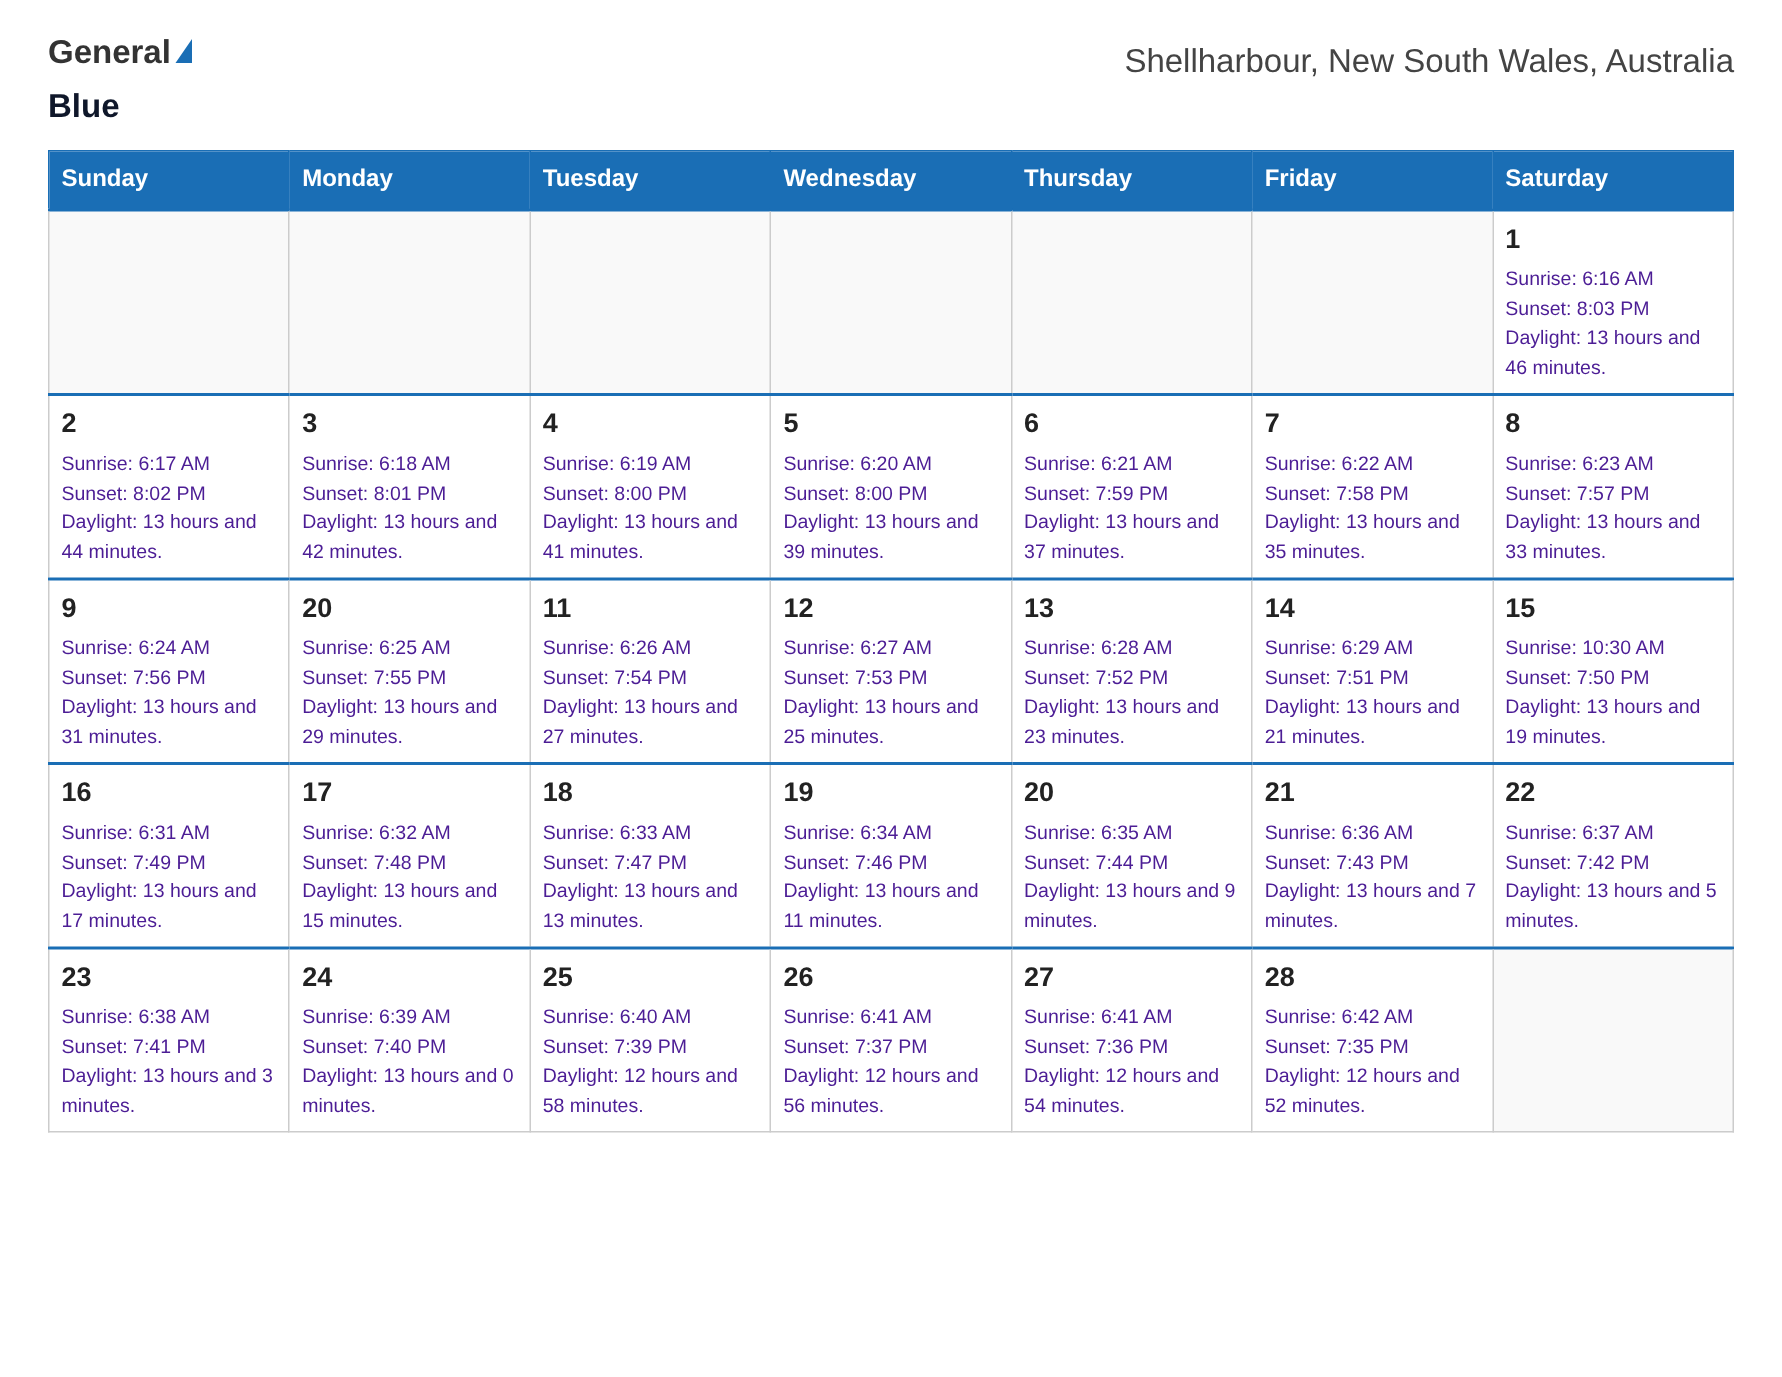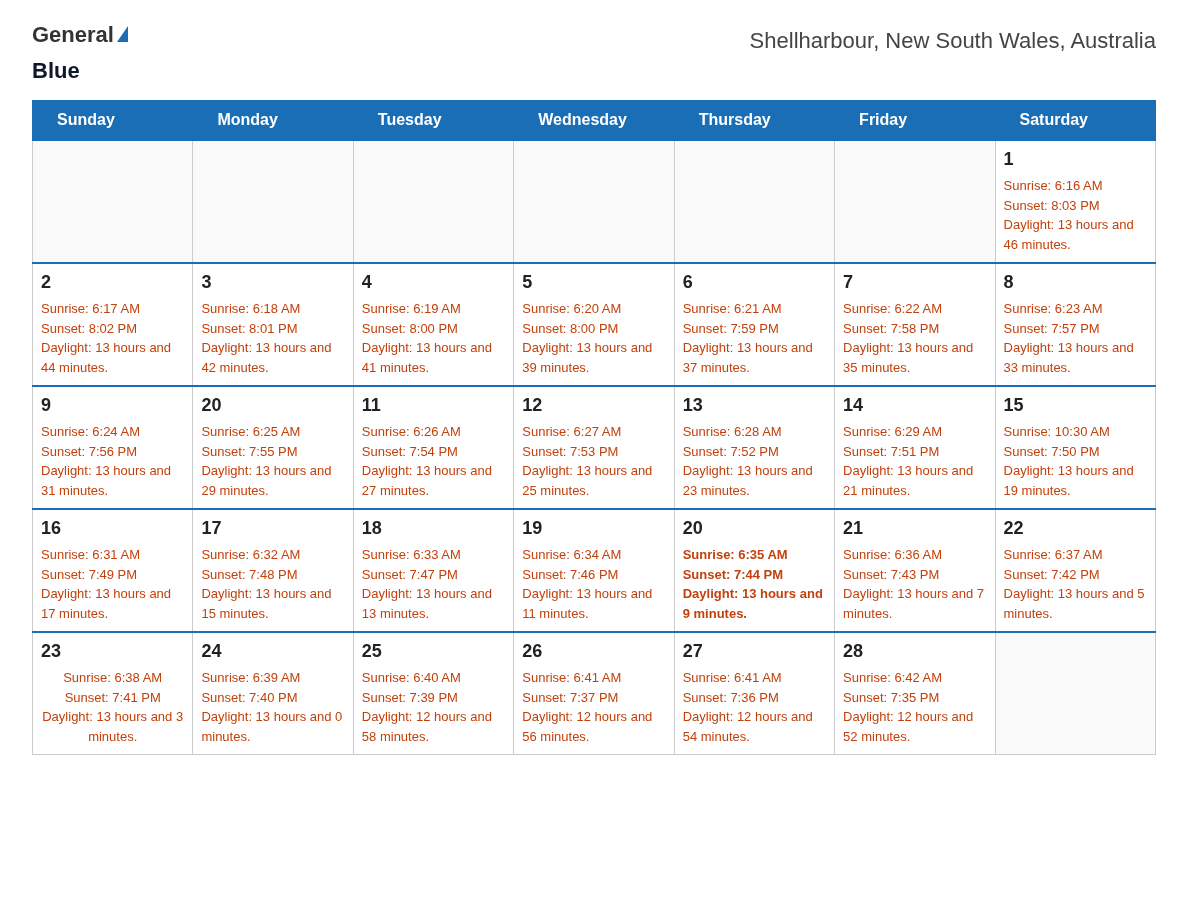--- a/index.html
+++ b/index.html
@@ -50,21 +50,21 @@
     .calendar {
       width: 100%;
       border-collapse: collapse;
       table-layout: fixed;
     }
     .calendar th {
       background-color: #1a6eb5;
       color: #fff;
       font-size: 16px;
       font-weight: bold;
-      padding: 10px 24px;
+      padding: 10px 8px;
       text-align: left;
       border: 1px solid #1a6eb5;
     }
     .calendar td {
       border: 1px solid #ccc;
       border-top: 2px solid #1a6eb5;
       vertical-align: top;
       padding: 8px 8px;
       height: 120px;
     }
@@ -72,21 +72,21 @@
       background: #f9f9f9;
     }
     .day-number {
       font-size: 18px;
       font-weight: bold;
       color: #222;
       margin-bottom: 6px;
     }
     .day-info {
       font-size: 13px;
-      color: #c2410c;
+      color: #4c1d95;
       line-height: 1.5;
     }
   </style>
 </head>
 <body>
 
 <div class="header">
   <div class="logo">
     <div style="display:flex; align-items:center;">
       <span class="logo-text">General</span>
@@ -236,41 +236,41 @@
 Daylight: 13 hours and 13 minutes.</div>
         </td>
         <td>
           <div class="day-number">19</div>
           <div class="day-info" style="white-space: pre-line;">Sunrise: 6:34 AM
 Sunset: 7:46 PM
 Daylight: 13 hours and 11 minutes.</div>
         </td>
         <td>
           <div class="day-number">20</div>
-          <div class="day-info" style="white-space: pre-line; font-weight: bold;">Sunrise: 6:35 AM
+          <div class="day-info" style="white-space: pre-line;">Sunrise: 6:35 AM
 Sunset: 7:44 PM
 Daylight: 13 hours and 9 minutes.</div>
         </td>
         <td>
           <div class="day-number">21</div>
           <div class="day-info" style="white-space: pre-line;">Sunrise: 6:36 AM
 Sunset: 7:43 PM
 Daylight: 13 hours and 7 minutes.</div>
         </td>
         <td>
           <div class="day-number">22</div>
           <div class="day-info" style="white-space: pre-line;">Sunrise: 6:37 AM
 Sunset: 7:42 PM
 Daylight: 13 hours and 5 minutes.</div>
         </td>
       </tr>
       <tr>
         <td>
           <div class="day-number">23</div>
-          <div class="day-info" style="white-space: pre-line; text-align: center;">Sunrise: 6:38 AM
+          <div class="day-info" style="white-space: pre-line;">Sunrise: 6:38 AM
 Sunset: 7:41 PM
 Daylight: 13 hours and 3 minutes.</div>
         </td>
         <td>
           <div class="day-number">24</div>
           <div class="day-info" style="white-space: pre-line;">Sunrise: 6:39 AM
 Sunset: 7:40 PM
 Daylight: 13 hours and 0 minutes.</div>
         </td>
         <td>

